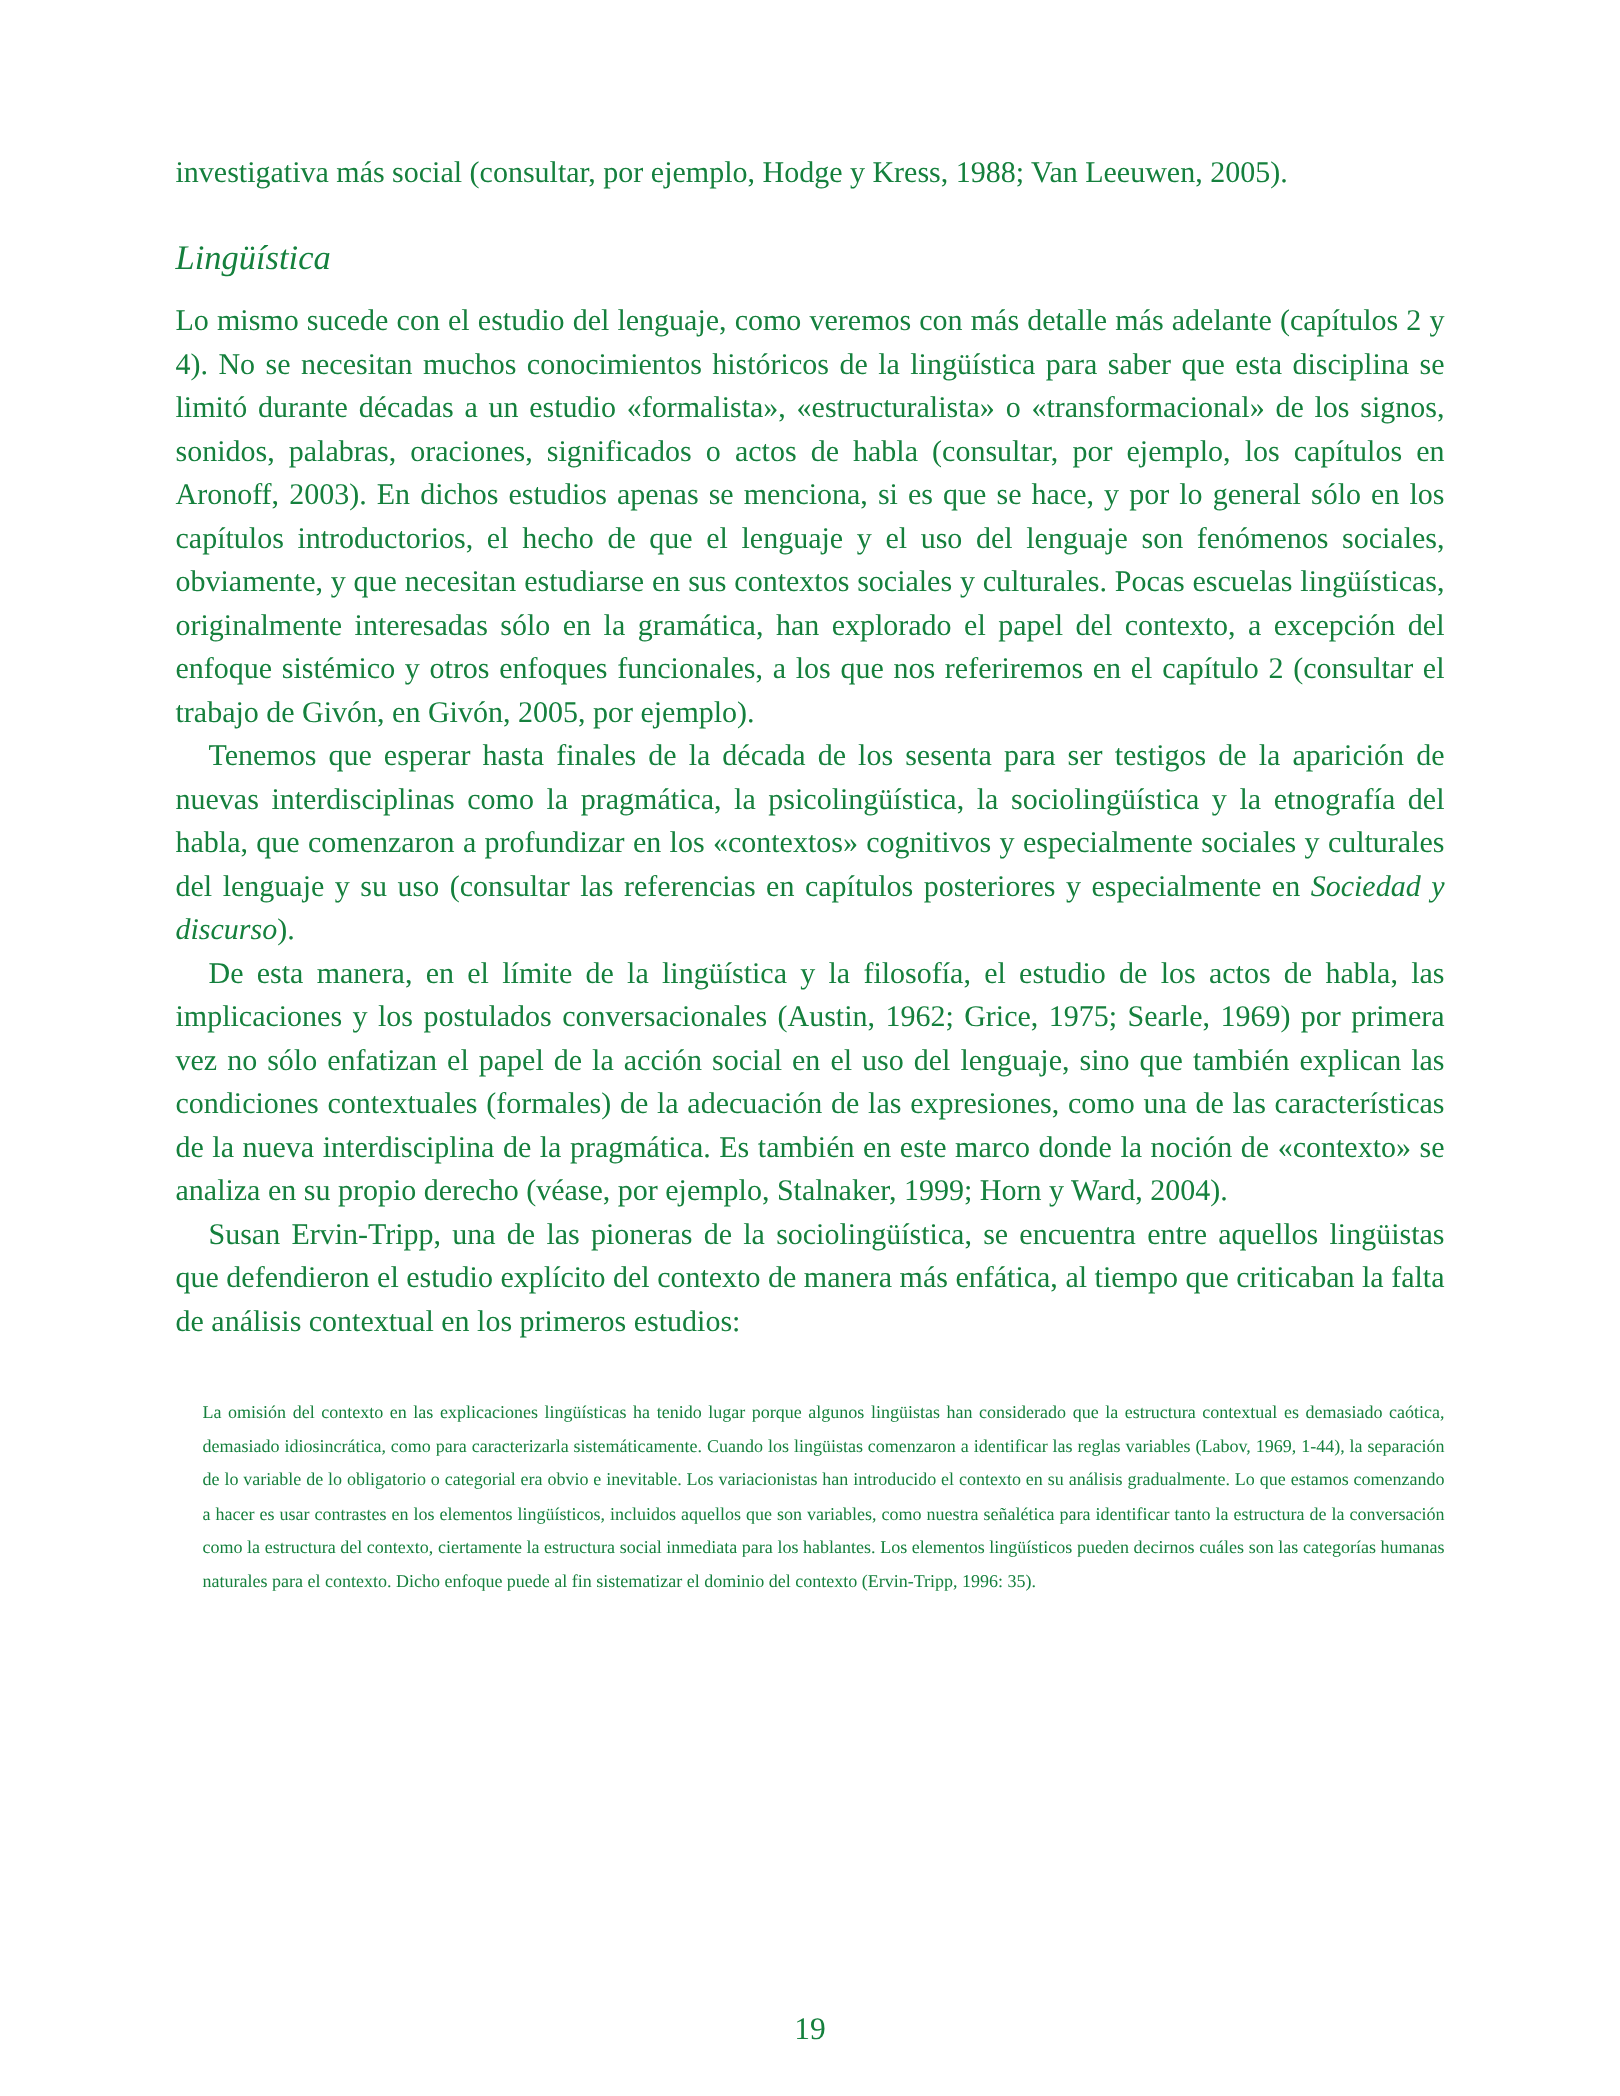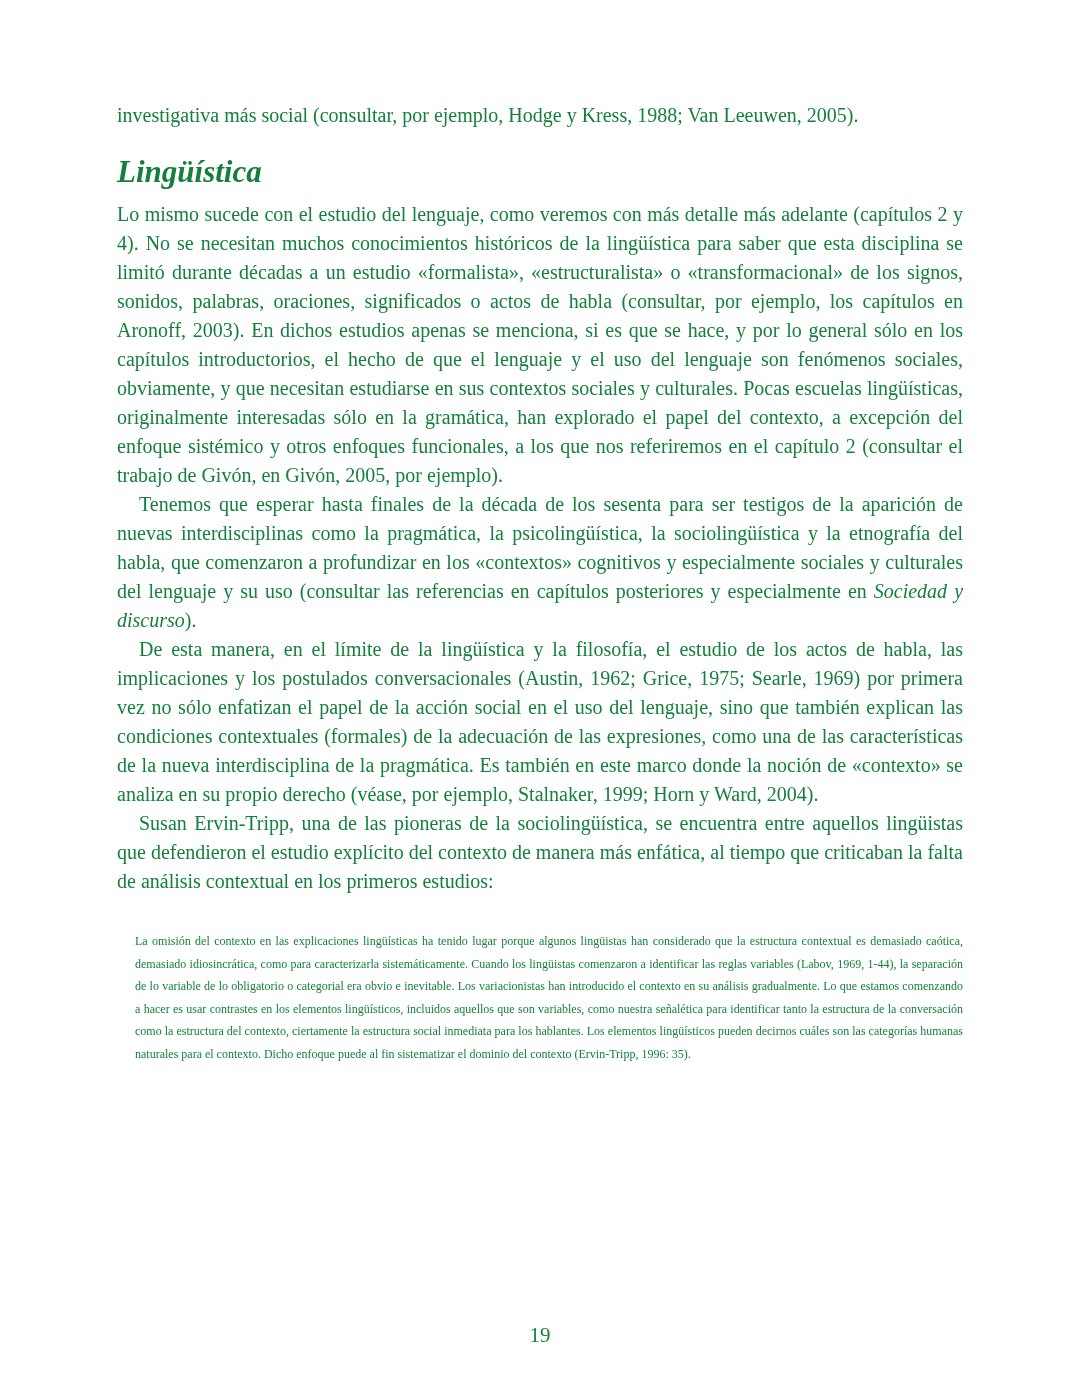--- a/index.html
+++ b/index.html
@@ -23,36 +23,36 @@
     margin: 0;
     font-size: 20px;
     line-height: 29px;
     text-align: justify;
   }
   p.indent {
     text-indent: 22px;
   }
   h2.section-heading {
     font-family: "Liberation Serif", serif;
-    font-size: 31px;
+    font-size: 23px;
     font-style: italic;
-    font-weight: bold;
+    font-weight: normal;
     margin: 28px 0 14px 0;
     line-height: 28px;
   }
   blockquote.quote {
     margin: 34px 0 0 18px;
     padding: 0;
     font-size: 12px;
     line-height: 22.5px;
     text-align: justify;
   }
   .page-number {
     position: absolute;
-    bottom: 50px;
+    bottom: 33px;
     left: 0;
     width: 100%;
     text-align: center;
     font-size: 21px;
   }
   em.book-title {
     font-style: italic;
   }
 </style>
 </head>

